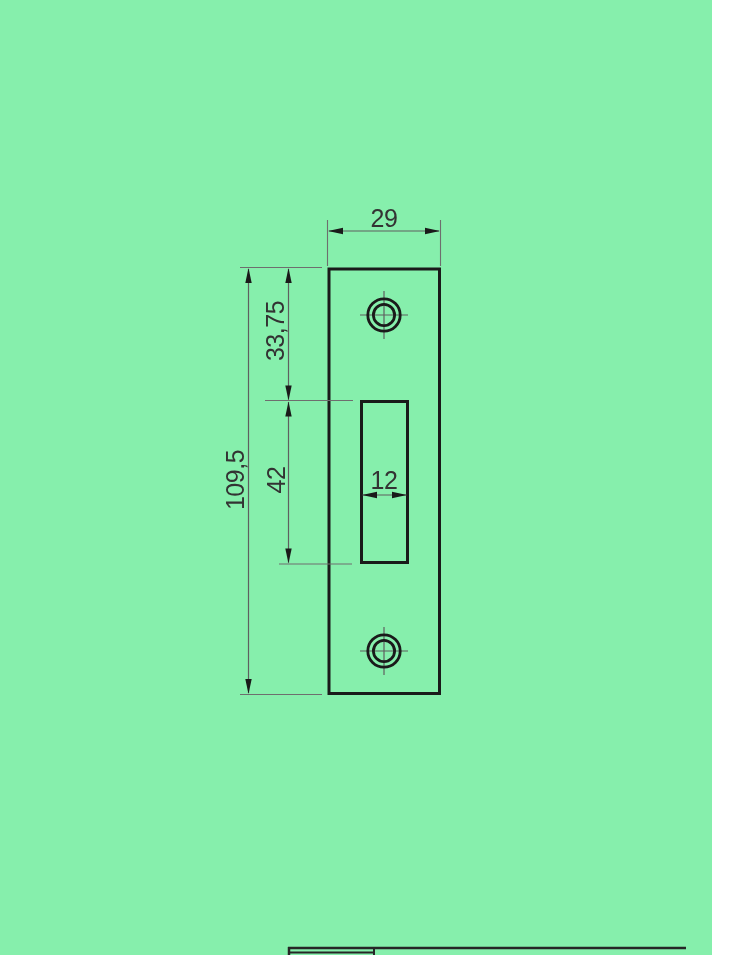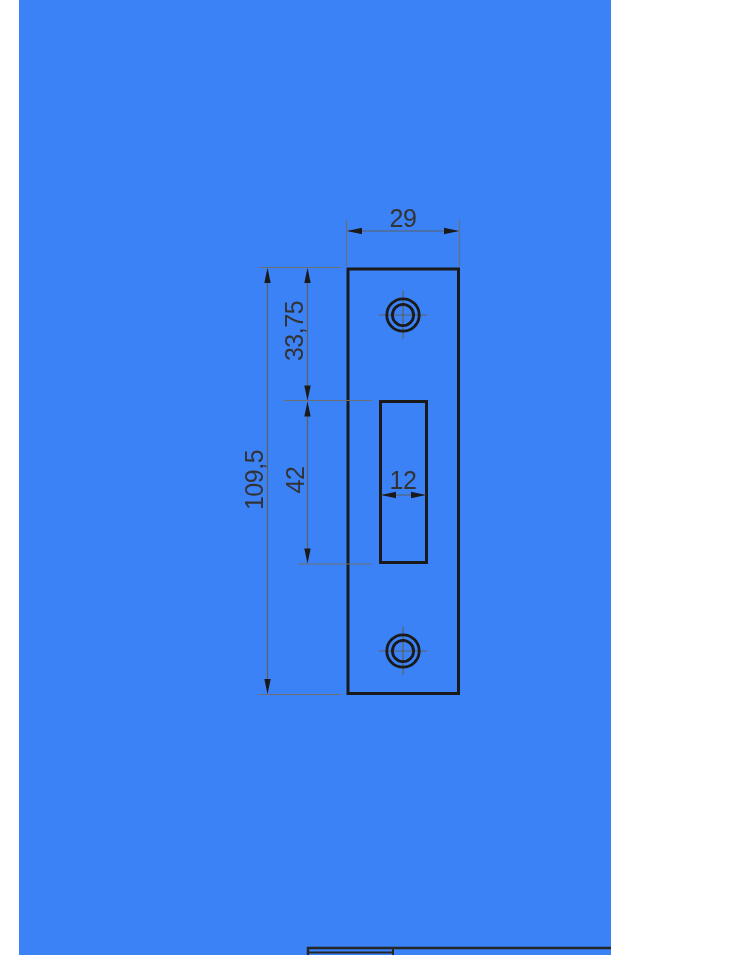--- a/index.html
+++ b/index.html
@@ -2,26 +2,25 @@
 <html><head>
 <meta charset="utf-8">
 <style>
   html, body {
     margin: 0;
     padding: 0;
     background: #ffffff;
   }
   .canvas-wrap {
     position: relative;
-    width: 592px;
+    width: 712px;
     height: 955px;
-    background: #3b82f6;
+    background: #86efac;
     overflow: hidden;
     font-family: "Liberation Sans", sans-serif;
-    margin-left: 19px;
   }
   svg { display: block; }
   .outline {
     fill: none;
     stroke: #1a1a1a;
     stroke-width: 3;
   }
   .hole-circle {
     fill: none;
     stroke: #1a1a1a;

